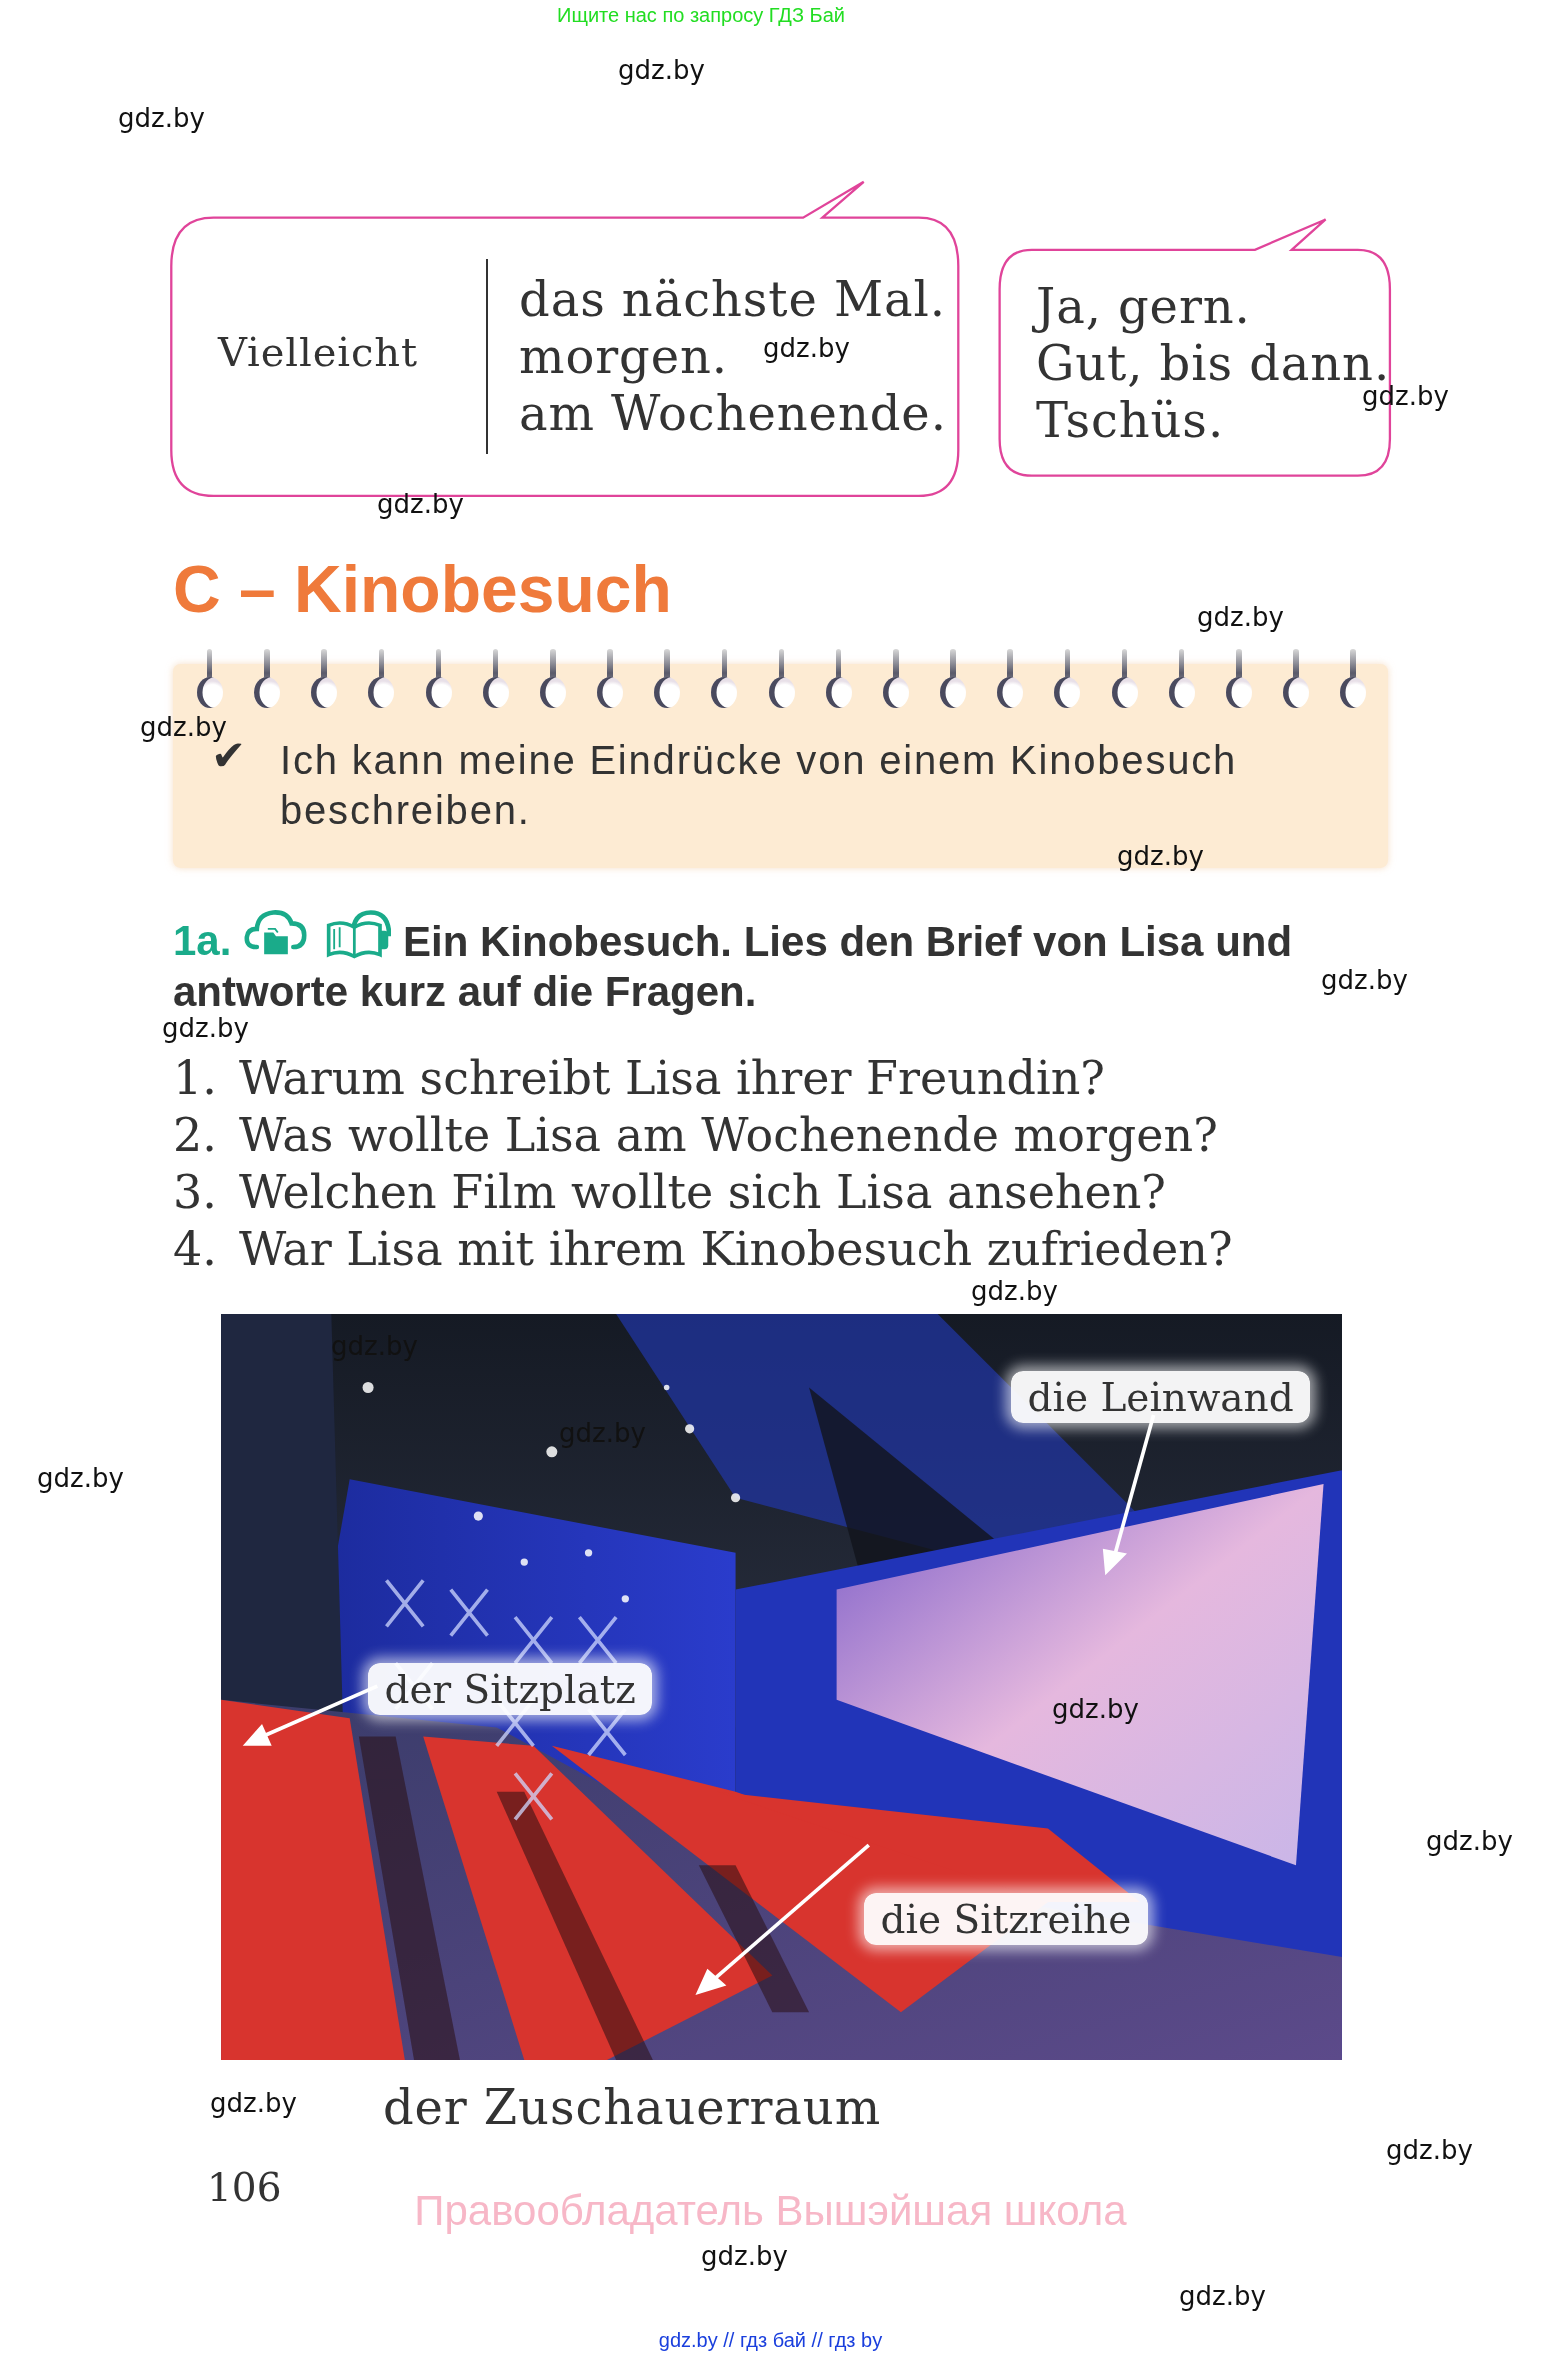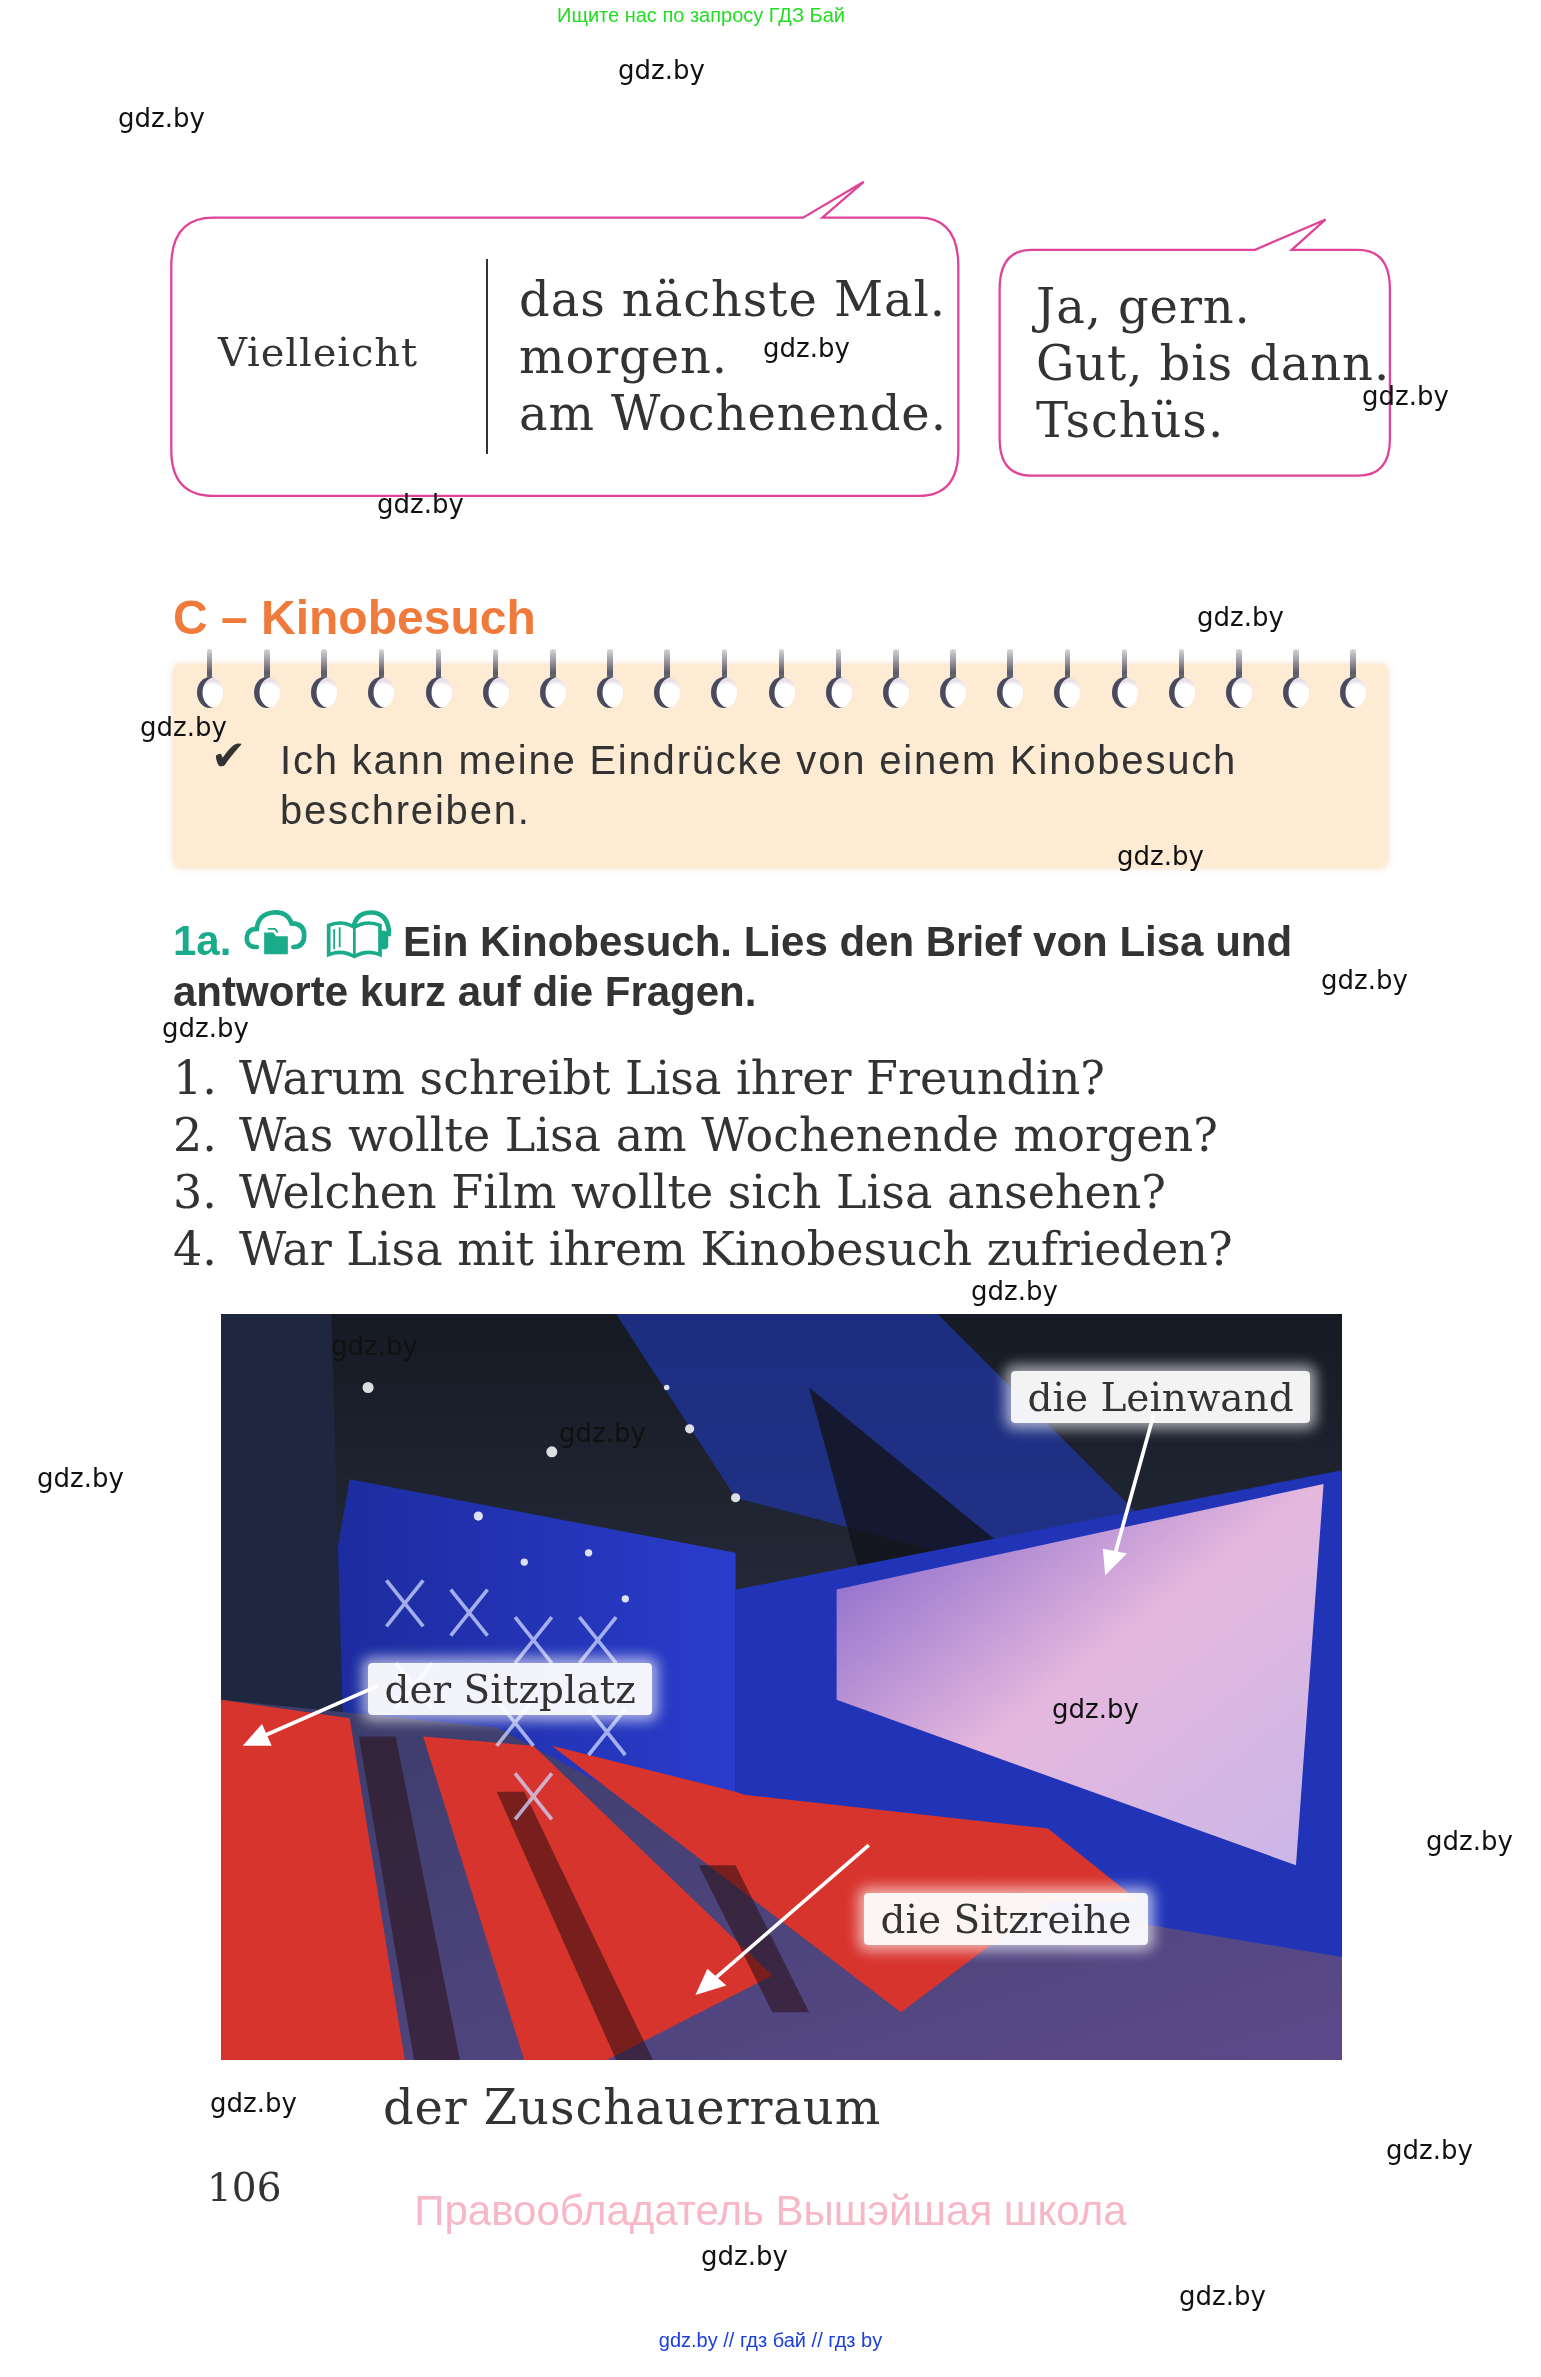--- a/index.html
+++ b/index.html
@@ -6,36 +6,36 @@
   body { width:1541px; height:2377px; position:relative; background:#ffffff; overflow:hidden; font-family:"Liberation Sans", sans-serif; }
   .abs { position:absolute; }
   .topnote { top:3.7px; left:0; width:1402px; text-align:center; color:#22dd22; font-size:20px; font-family:"Liberation Sans", sans-serif; }
   .wm { color:#111; font-size:26px; font-family:"DejaVu Sans", sans-serif; white-space:nowrap; }
   .serif { font-family:"DejaVu Serif", "Liberation Serif", serif; color:#333; }
   svg.bubble { position:absolute; left:0; top:0; overflow:visible; }
   .b1-left { left:218px; top:329px; font-size:40px; letter-spacing:0.9px; }
   .b1-right { left:519px; top:271px; font-size:48px; line-height:57px; letter-spacing:0.9px; }
   .b2-text { left:1036px; top:278px; font-size:48px; line-height:57px; letter-spacing:0.9px; }
   .divider { left:486px; top:259px; width:1.8px; height:195px; background:#333; }
-  .heading { left:173px; top:551px; font-size:48px; font-weight:bold; color:#ef7a3b; font-family:"Liberation Sans", sans-serif;margin-top:39px; }
+  .heading { left:173px; top:551px; font-size:66px; font-weight:bold; color:#ef7a3b; font-family:"Liberation Sans", sans-serif; }
   .notebook { left:173px; top:664px; width:1215px; height:204px; background:#fdebd3; border-radius:7.4px; box-shadow:0 0 7.4px rgba(240,200,160,0.6); }
   .rings { left:184px; top:649px; width:1195px; height:64px; display:flex; justify-content:space-between; padding:0 9.2px; box-sizing:border-box; }
   .ring { width:33px; height:64px; position:relative; }
   .ring .wire { position:absolute; left:13.8px; top:0; width:5.5px; height:48px; background:linear-gradient(#d8d8d8,#5a5a6a,#aaa); border-radius:2.8px; }
   .ring .hole { position:absolute; left:3.7px; top:27.6px; width:26px; height:31px; border-radius:50%; background:radial-gradient(circle at 60% 60%, #fff 45%, #e8e0e8 60%); box-shadow:inset 5.5px 0 0 #4a4a5e; }
   .check { left:211px; top:731px; font-size:42px; color:#333; }
   .can-text { left:280px; top:735px; width:1066px; font-size:40px; line-height:50px; color:#333; letter-spacing:1.8px; font-family:"Liberation Sans", sans-serif; }
   .ex-num { left:173px; top:917px; font-size:42px; font-weight:bold; color:#1aab8a;text-align:center; }
   .ex-icons { left:244px; top:907px; display:flex; gap:16.5px; }
   .ex-title { left:173px; top:917px; width:1222px; font-size:42px; font-weight:bold; color:#333; line-height:50px; text-indent:230px; }
   .questions { left:173px; top:1050px; font-size:46px; line-height:57px; }
   .q { display:flex; }
   .q .n { width:66px; }
   .photo { left:221px; top:1314px; width:1121px; height:746px; overflow:hidden; background:#1a2030; }
-  .label-box { position:absolute; background:rgba(255,255,255,0.95); border-radius:4px; padding:3.7px 16.5px; font-size:39px; box-shadow:0 0 13px 5.5px rgba(255,255,255,0.6); white-space:nowrap;text-align:center; }
+  .label-box { position:absolute; background:rgba(255,255,255,0.95); border-radius:12px; padding:3.7px 16.5px; font-size:39px; box-shadow:0 0 13px 5.5px rgba(255,255,255,0.6); white-space:nowrap;text-align:center; }
   .caption { left:0; width:1264px; top:2079px; text-align:center; font-size:48px; letter-spacing:0.9px; }
   .pagenum { left:175px; top:2165px; font-size:39px;margin-left:32px; }
   .rights { left:0; width:1541px; top:2187px; text-align:center; font-size:42px; color:#f7b7c7; font-family:"Liberation Sans", sans-serif; }
   .footerlinks { left:0; width:1541px; top:2329px; text-align:center; font-size:20px; color:#1a3fdd; font-family:"Liberation Sans", sans-serif; }
 </style>
 </head>
 <body>
 
 <div class="abs topnote">Ищите нас по запросу ГДЗ Бай</div>
 

